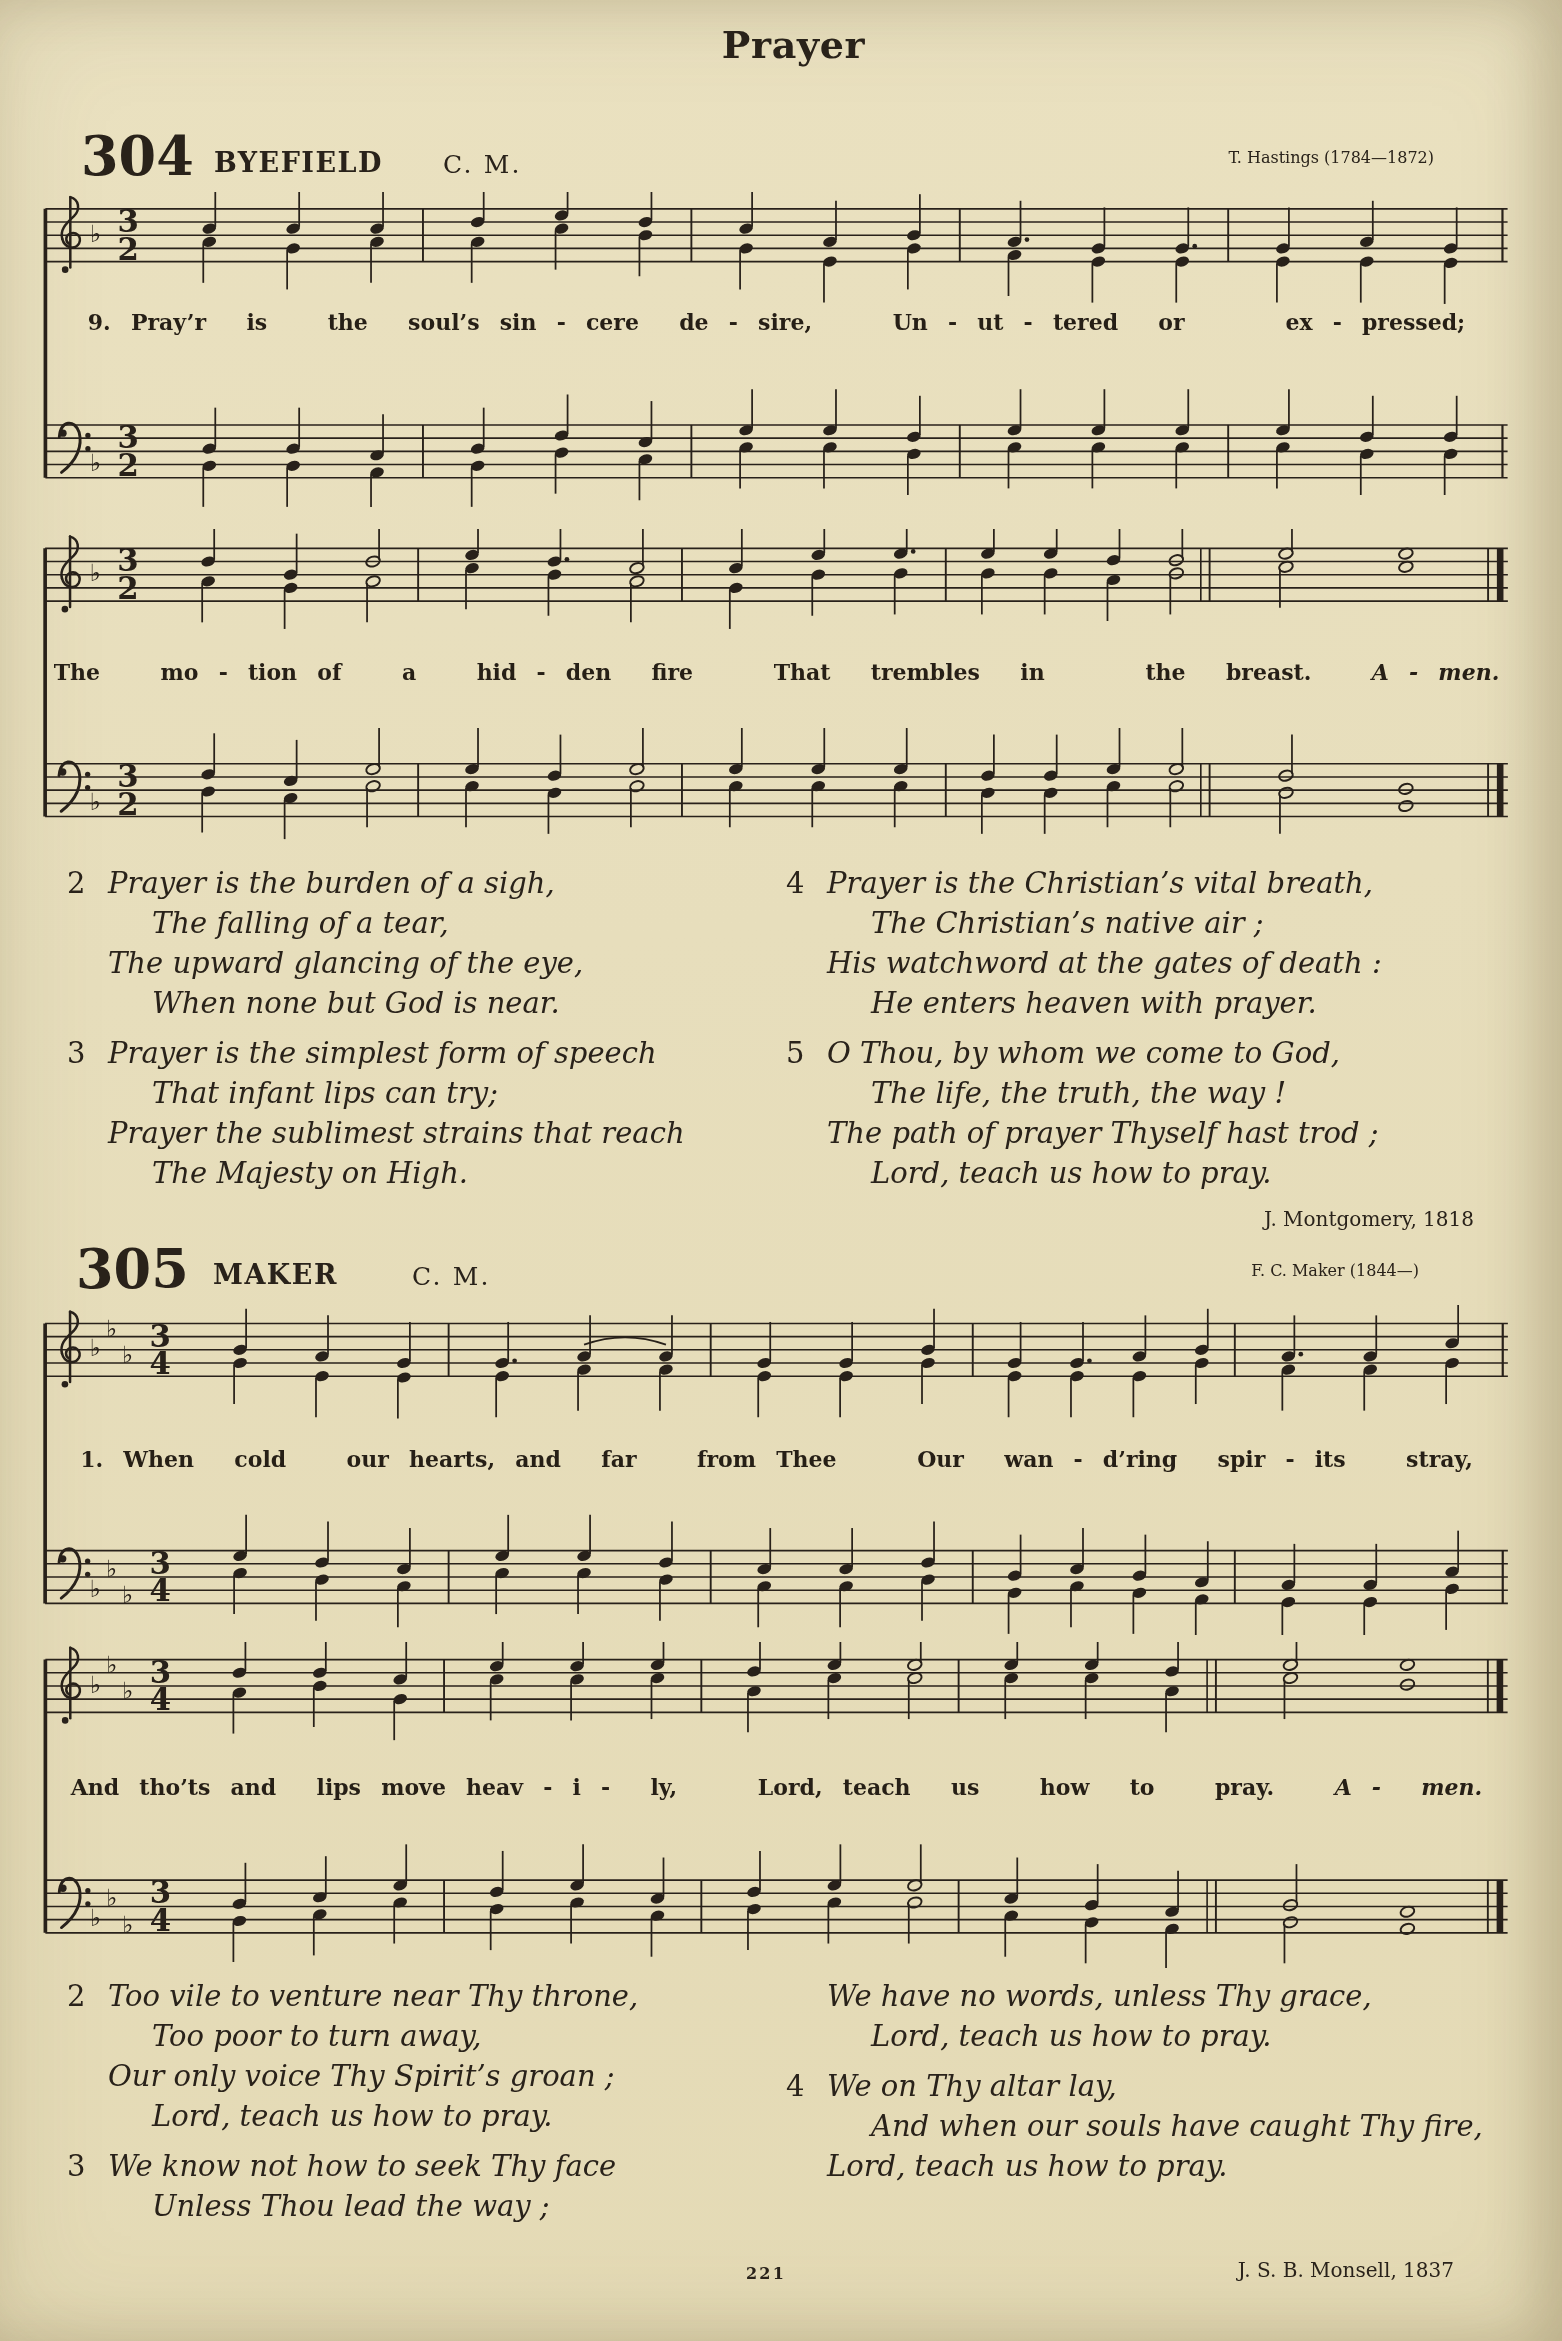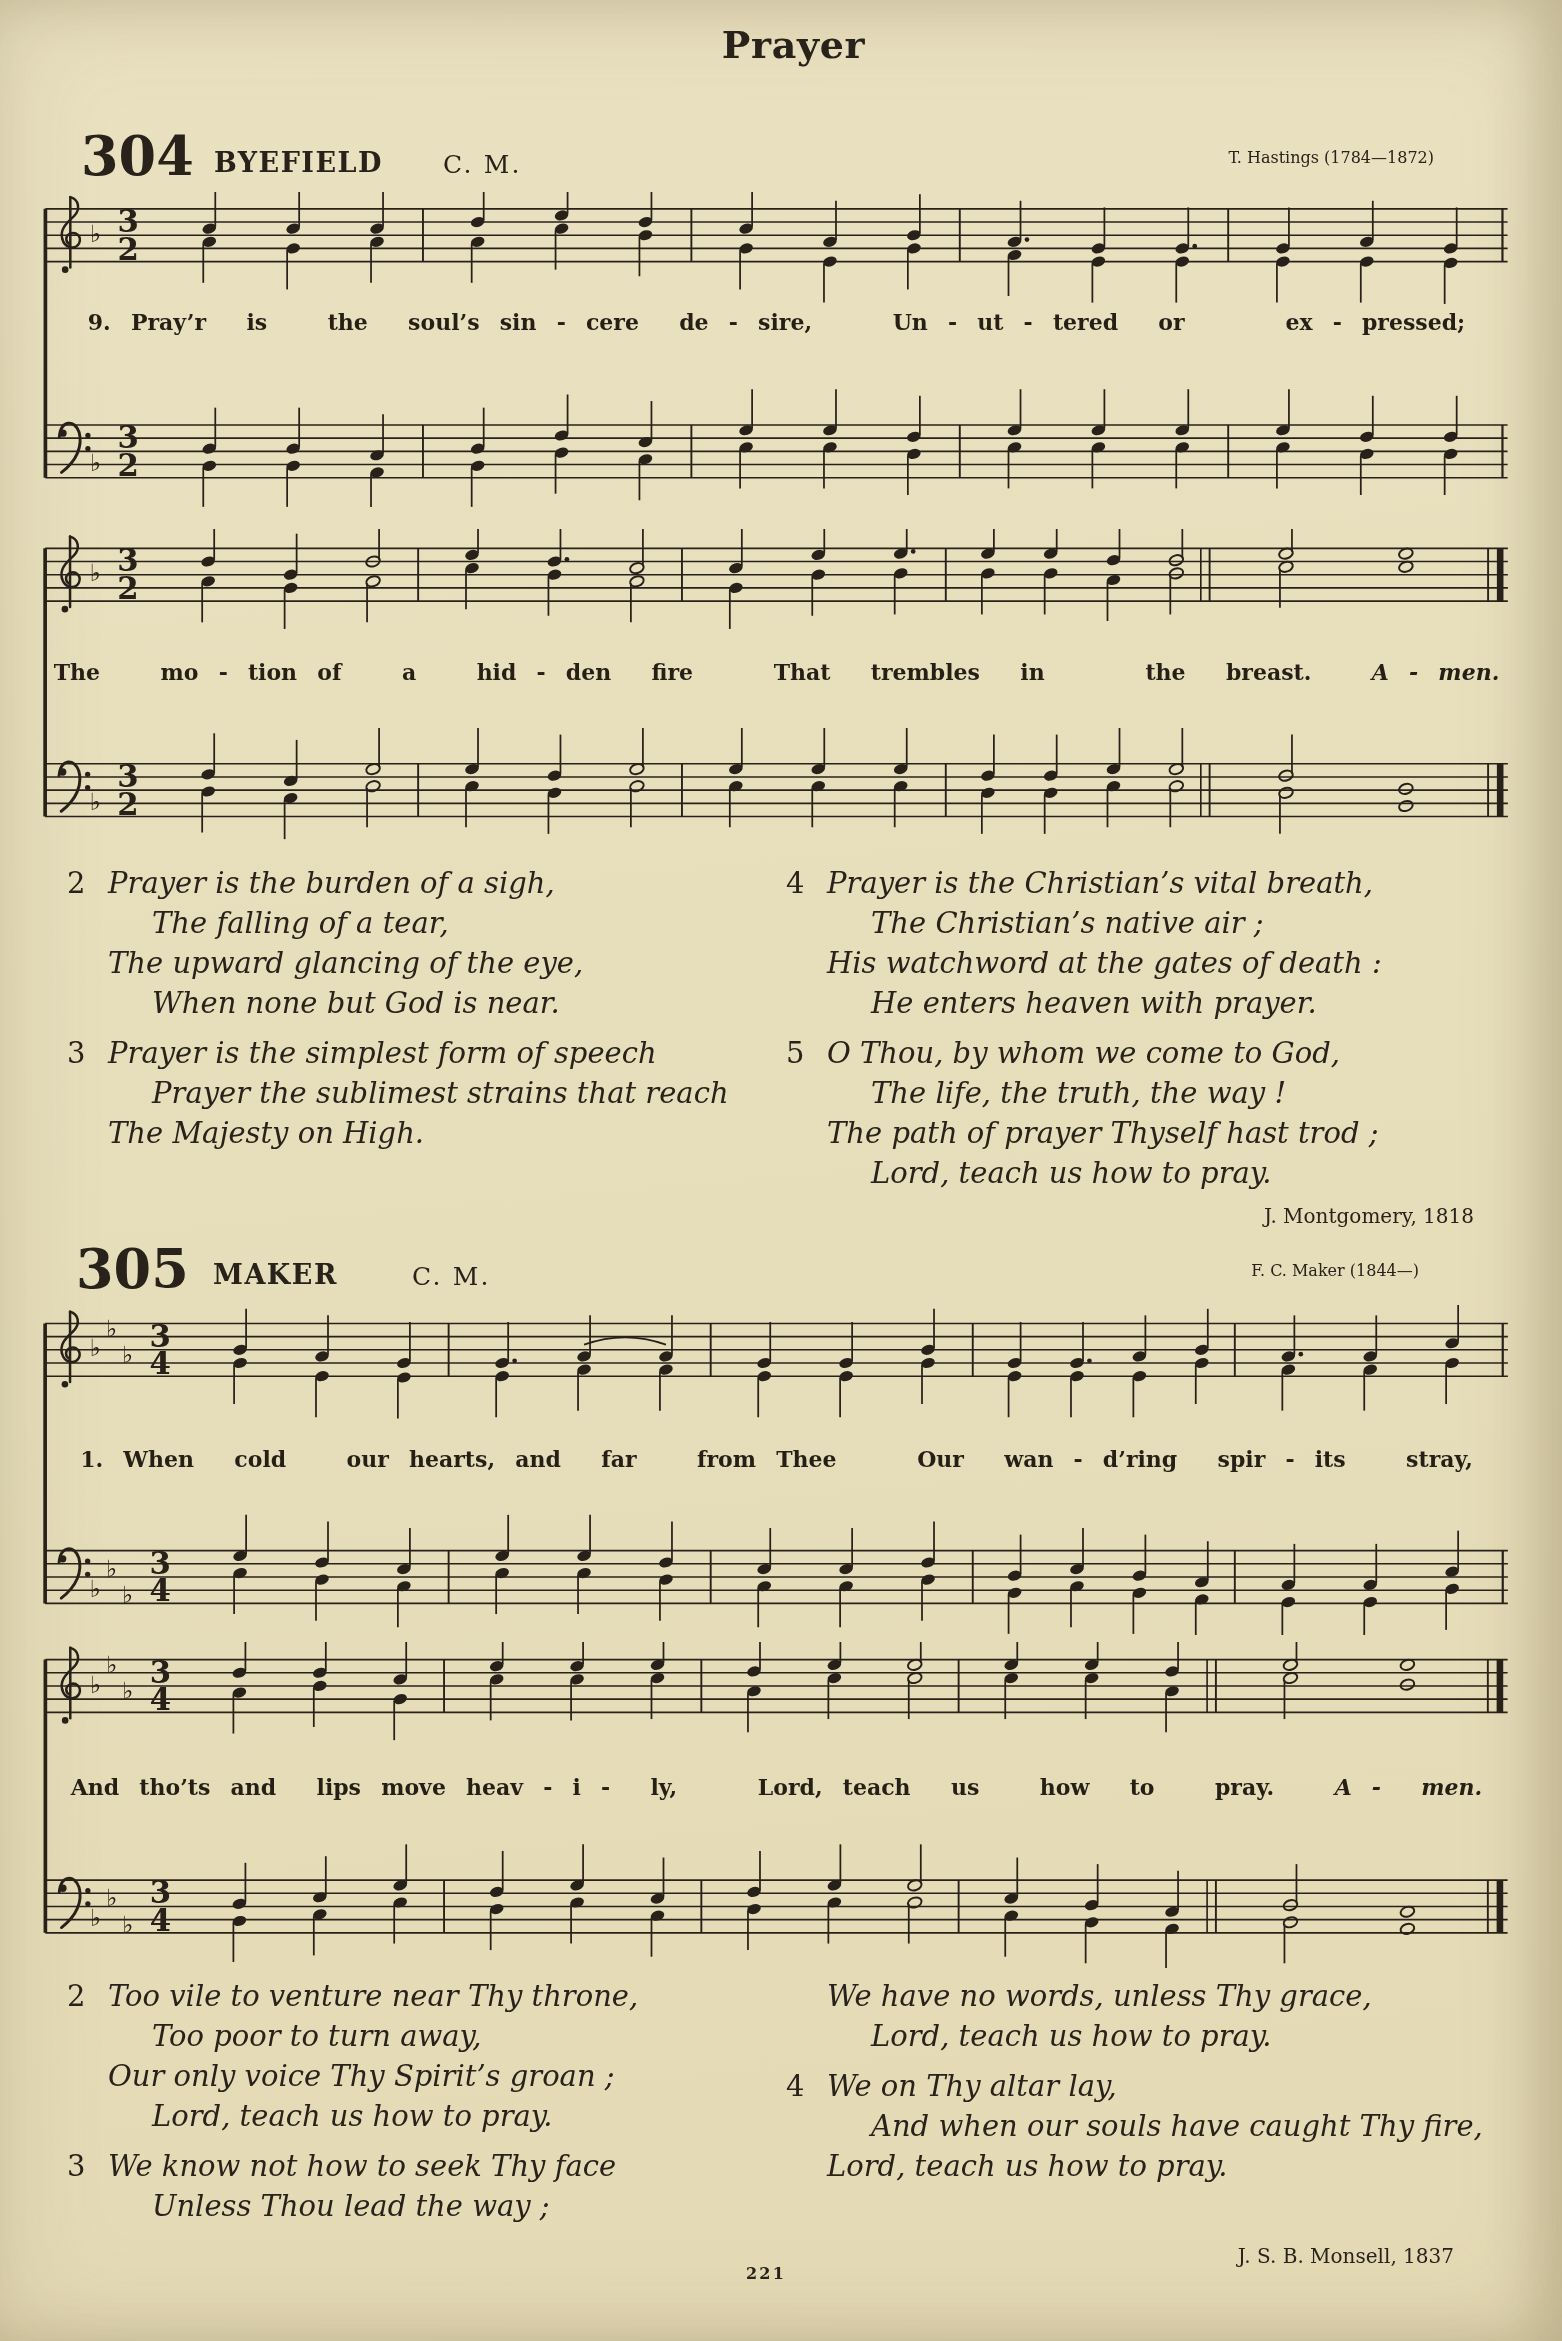--- a/index.html
+++ b/index.html
@@ -52,21 +52,21 @@
   #v304L{top:863px;left:67px;width:689px;}
   #v304R{top:863px;left:786px;width:733px;}
   #v305L{top:1976px;left:67px;width:689px;}
   #v305R{top:1976px;left:786px;width:733px;}
   .verse{display:flex;margin-bottom:10.3px;}
   .vnum{width:41px;font-size:29px;line-height:40px;flex:none;}
   .vlines{flex:1;}
   .vline{font-size:29px;line-height:40px;font-style:italic;}
   .vlines .vline:nth-child(even){padding-left:44px;}
   .attrib{
-    text-align:right;font-size:20px;padding-right:45px;margin-top:0;
+    text-align:right;font-size:20px;padding-right:45px;margin-top:14px;
   }
   #attrib305{position:absolute;top:2244px;left:786px;width:733px;padding-right:65px;box-sizing:border-box;}
   .page-number{
     position:absolute;top:2264px;left:0;width:1532px;text-align:center;
     font-size:16px;font-weight:700;letter-spacing:2.2px;
   }
 </style>
 </head>
 <body>
 
@@ -419,20 +419,21 @@
         <div class="vline">Prayer is the burden of a sigh,</div>
         <div class="vline">The falling of a tear,</div>
         <div class="vline">The upward glancing of the eye,</div>
         <div class="vline">When none but God is near.</div>
       </div>
     </div>
     <div class="verse">
       <span class="vnum">3</span>
       <div class="vlines">
         <div class="vline">Prayer is the simplest form of speech</div>
+        <div class="vline">That infant lips can try;</div>
         <div class="vline">Prayer the sublimest strains that reach</div>
         <div class="vline">The Majesty on High.</div>
       </div>
     </div>
   </div>
   <div class="verse-col" id="v304R">
     <div class="verse">
       <span class="vnum">4</span>
       <div class="vlines">
         <div class="vline">Prayer is the Christian’s vital breath,</div>

